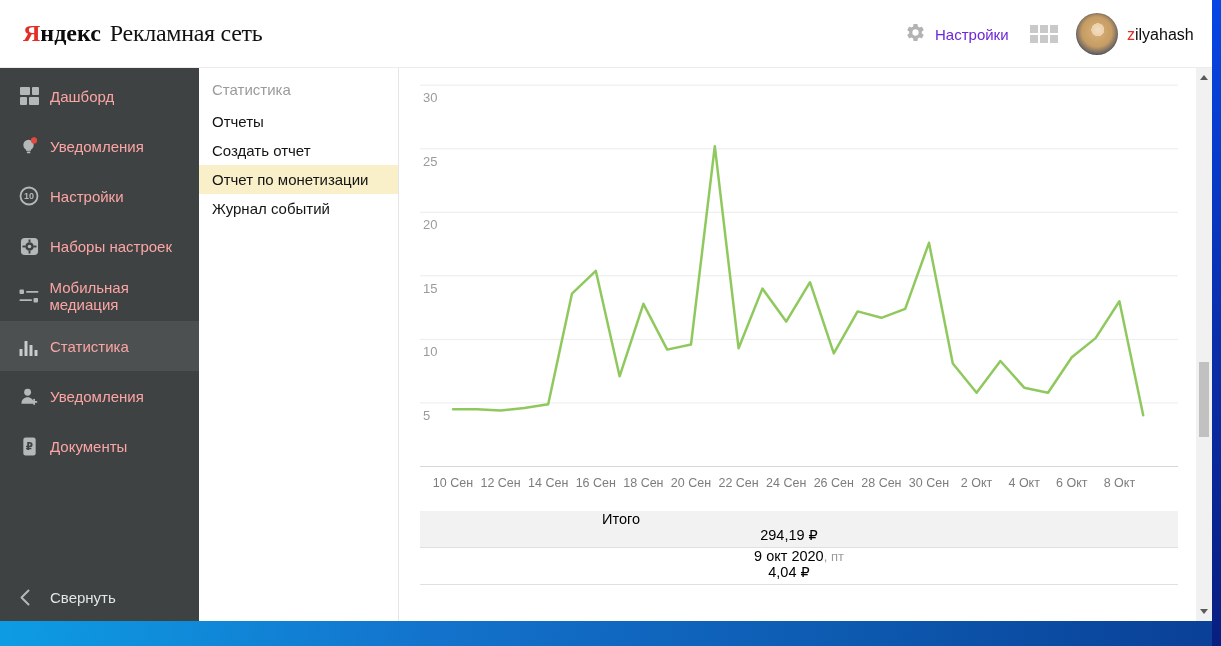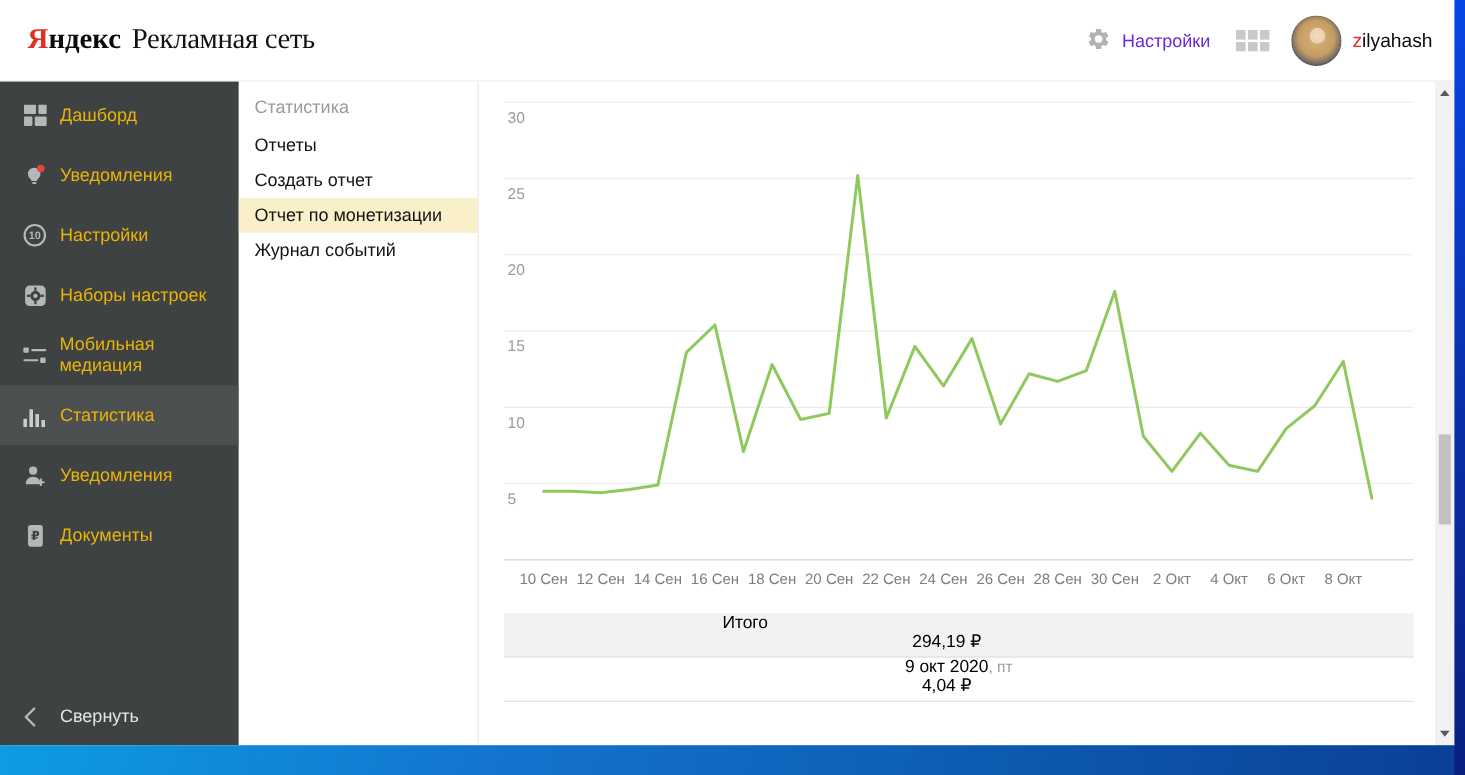--- a/index.html
+++ b/index.html
@@ -31,21 +31,21 @@
     box-shadow:inset 0 0 0 1px rgba(0,0,0,.08);}
   .username{position:absolute;left:1127px;top:26px;font-size:16px;color:#0c0c0c;cursor:pointer;}
   .u-red{color:#e22e24;}
 
   
   .sidebar{position:absolute;left:0;top:68px;width:199px;height:553px;background:#3e4242;}
   .side-item{height:50px;display:flex;align-items:center;padding-left:17px;cursor:pointer;box-sizing:border-box;}
   .side-item:first-child{margin-top:3px;}
   .side-item.selected{background:#4c5050;}
   .side-item .icn{width:24px;margin-right:9px;display:inline-flex;justify-content:center;}
-  .side-item .lbl{color:#eab308;font-size:15px;}
+  .side-item .lbl{color:#fca5a5;font-size:15px;}
   .collapse-item{position:absolute;left:0;bottom:8px;width:171px;height:32px;display:flex;align-items:center;padding-left:19px;box-sizing:border-box;cursor:pointer;}
   .collapse-item .icn{width:22px;margin-right:9px;display:inline-flex;}
   .collapse-item .lbl{color:#e4e5e5;font-size:15px;}
 
   
   .submenu{position:absolute;left:199px;top:68px;width:200px;height:553px;background:#fff;border-right:1px solid #e5e5e5;box-sizing:border-box;padding-top:13px;}
   .submenu-title{color:#9b9b9b;font-size:15px;padding:0 0 9px 13px;}
   .submenu-item{height:29px;line-height:29px;padding-left:13px;font-size:15px;color:#141414;cursor:pointer;}
   .submenu-item.selected{background:#f9efc9;}
 

